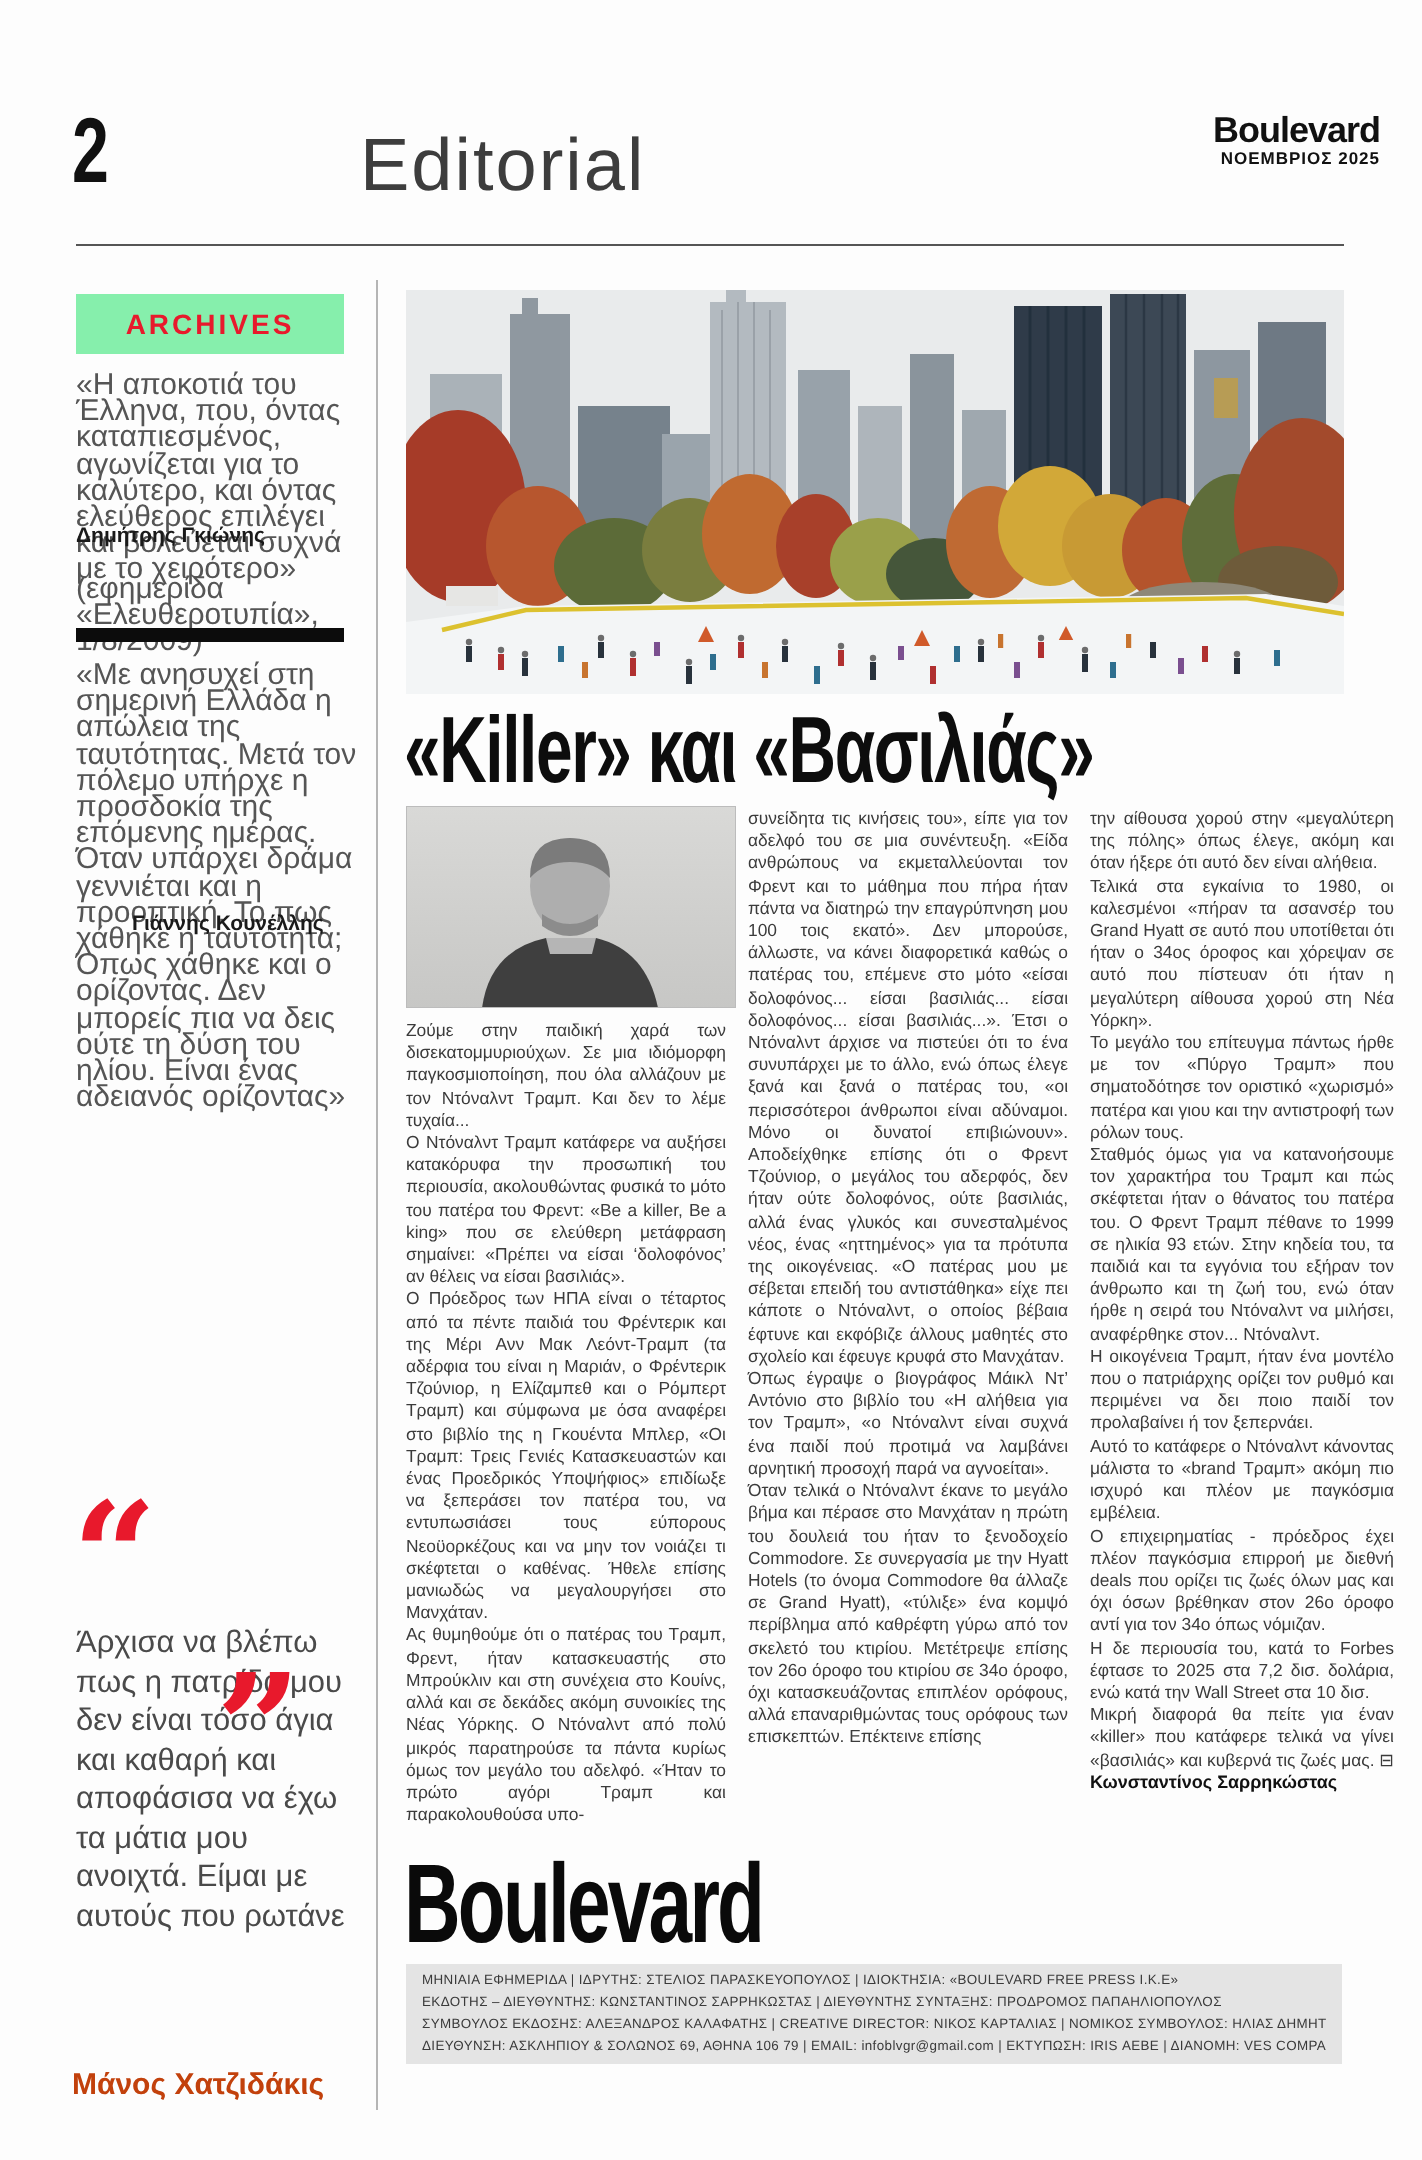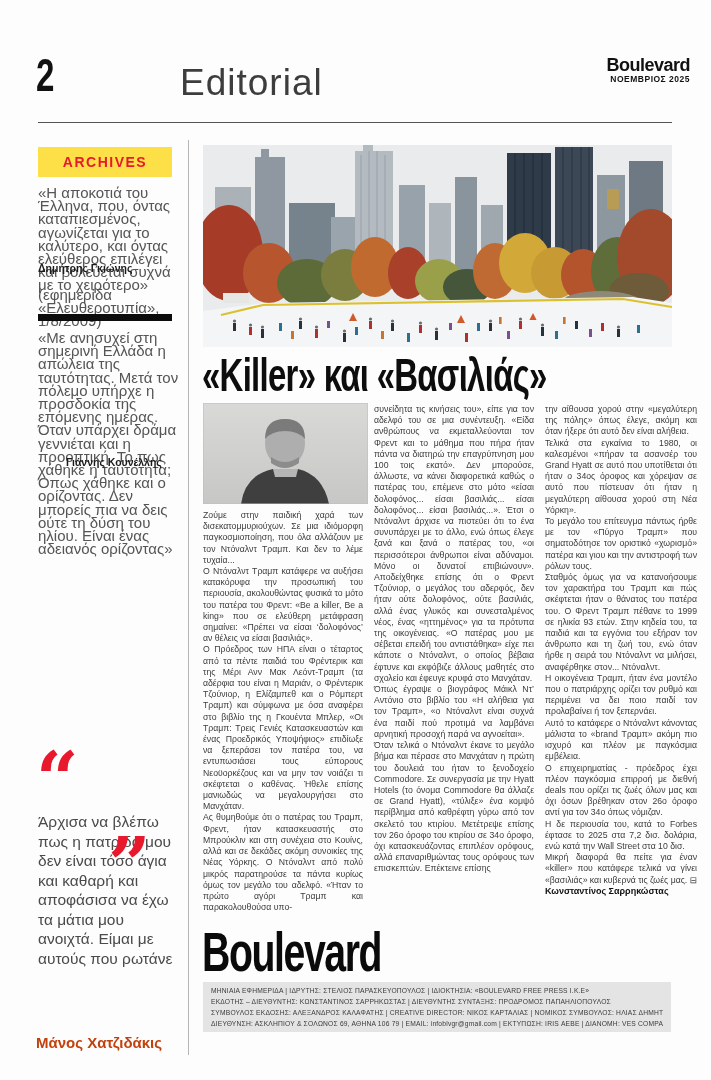--- a/index.html
+++ b/index.html
@@ -10,21 +10,21 @@
   
   .page-num{left:36px;top:48px;font-size:46px;font-weight:900;transform:scaleX(.72);letter-spacing:-2px;color:#111;}
   .section-title{left:180px;top:62px;width:340px;text-align:left;font-size:37px;font-weight:400;
                  color:#3d3d3d;letter-spacing:1px;}
   .brand-top{right:21px;top:56px;text-align:right;color:#111;}
   .brand-top .b1{font-size:18px;font-weight:900;letter-spacing:-.5px;display:block;line-height:18px;}
   .brand-top .b2{font-size:8.5px;font-weight:700;letter-spacing:.5px;display:block;}
   .header-rule{left:38px;top:122px;width:634px;height:1px;background:#555;}
   .v-divider{left:188px;top:140px;width:1px;height:915px;background:#b5b5b5;}
   
-  .archives{left:38px;top:147px;width:134px;height:30px;background:#fde047;text-align:center;}
+  .archives{left:38px;top:147px;width:134px;height:30px;background:#86efac;text-align:center;}
   .archives span{color:#e8192c;font-size:14px;font-weight:800;letter-spacing:1.5px;line-height:30px;}
   .sq{color:#555;font-size:15px;line-height:13.2px;width:142px;}
   .q1{left:38px;top:186px;}
   .q1a{left:38px;top:262px;font-size:10.5px;font-weight:800;color:#1a1a1a;}
   .q1s{left:38px;top:288px;}
   .bar2{left:38px;top:314px;width:134px;height:7px;background:#0c0c0c;}
   .q2{left:38px;top:331px;}
   .q2a{left:38px;top:456px;font-size:10.5px;font-weight:800;color:#1a1a1a;padding-left:28px;}
   .q2s{left:38px;top:470px;}
   .pq-open{left:36px;top:742px;font-size:74px;color:#e8192c;font-weight:900;line-height:74px;font-family:"DejaVu Serif",serif;}

